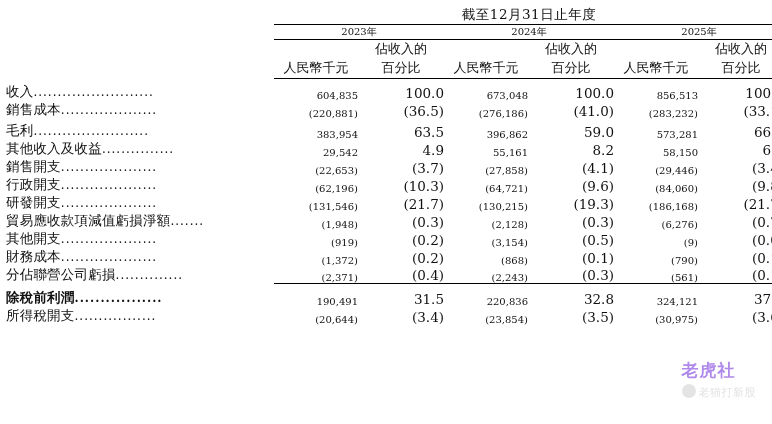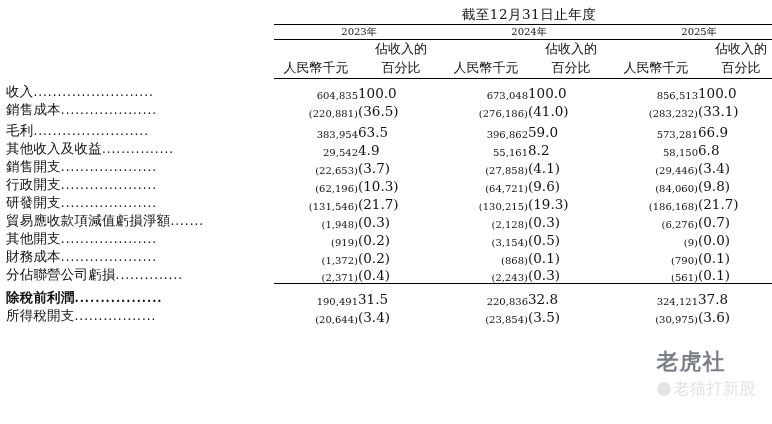--- a/index.html
+++ b/index.html
@@ -84,21 +84,21 @@
     font-size: 12px;
   }
   .num {
     text-align: right;
     font-size: 10px;
     padding: 1.5px 4px 1.5px 0;
     white-space: nowrap;
     font-family: "DejaVu Serif", "Liberation Serif", serif;
   }
   .pct {
-    text-align: left;
+    text-align: right;
     font-size: 13.5px;
     padding: 1.5px 10px 1.5px 0;
     white-space: nowrap;
   }
   .sep-row td {
     height: 3px;
     font-size: 0;
     line-height: 0;
   }
   .topline td.tl {
@@ -111,29 +111,29 @@
     position: absolute;
     right: 16px;
     bottom: 24px;
     text-align: left;
     pointer-events: none;
     user-select: none;
     opacity: 0.55;
   }
   .wm-line1 {
     font-family: "Liberation Sans", sans-serif;
-    font-size: 22px;
-    color: #0f172a;
+    font-size: 17px;
+    color: #6d28d9;
     font-weight: bold;
     letter-spacing: 1px;
     white-space: nowrap;
   }
   .wm-line2 {
     font-family: "Liberation Sans", sans-serif;
-    font-size: 16px;
+    font-size: 11px;
     color: #c9c9c9;
     letter-spacing: 0.5px;
     white-space: nowrap;
     margin-top: 2px;
   }
   .wm-logo {
     display: inline-block;
     width: 14px; height: 14px;
     border-radius: 50%;
     background: #cfcfcf;

